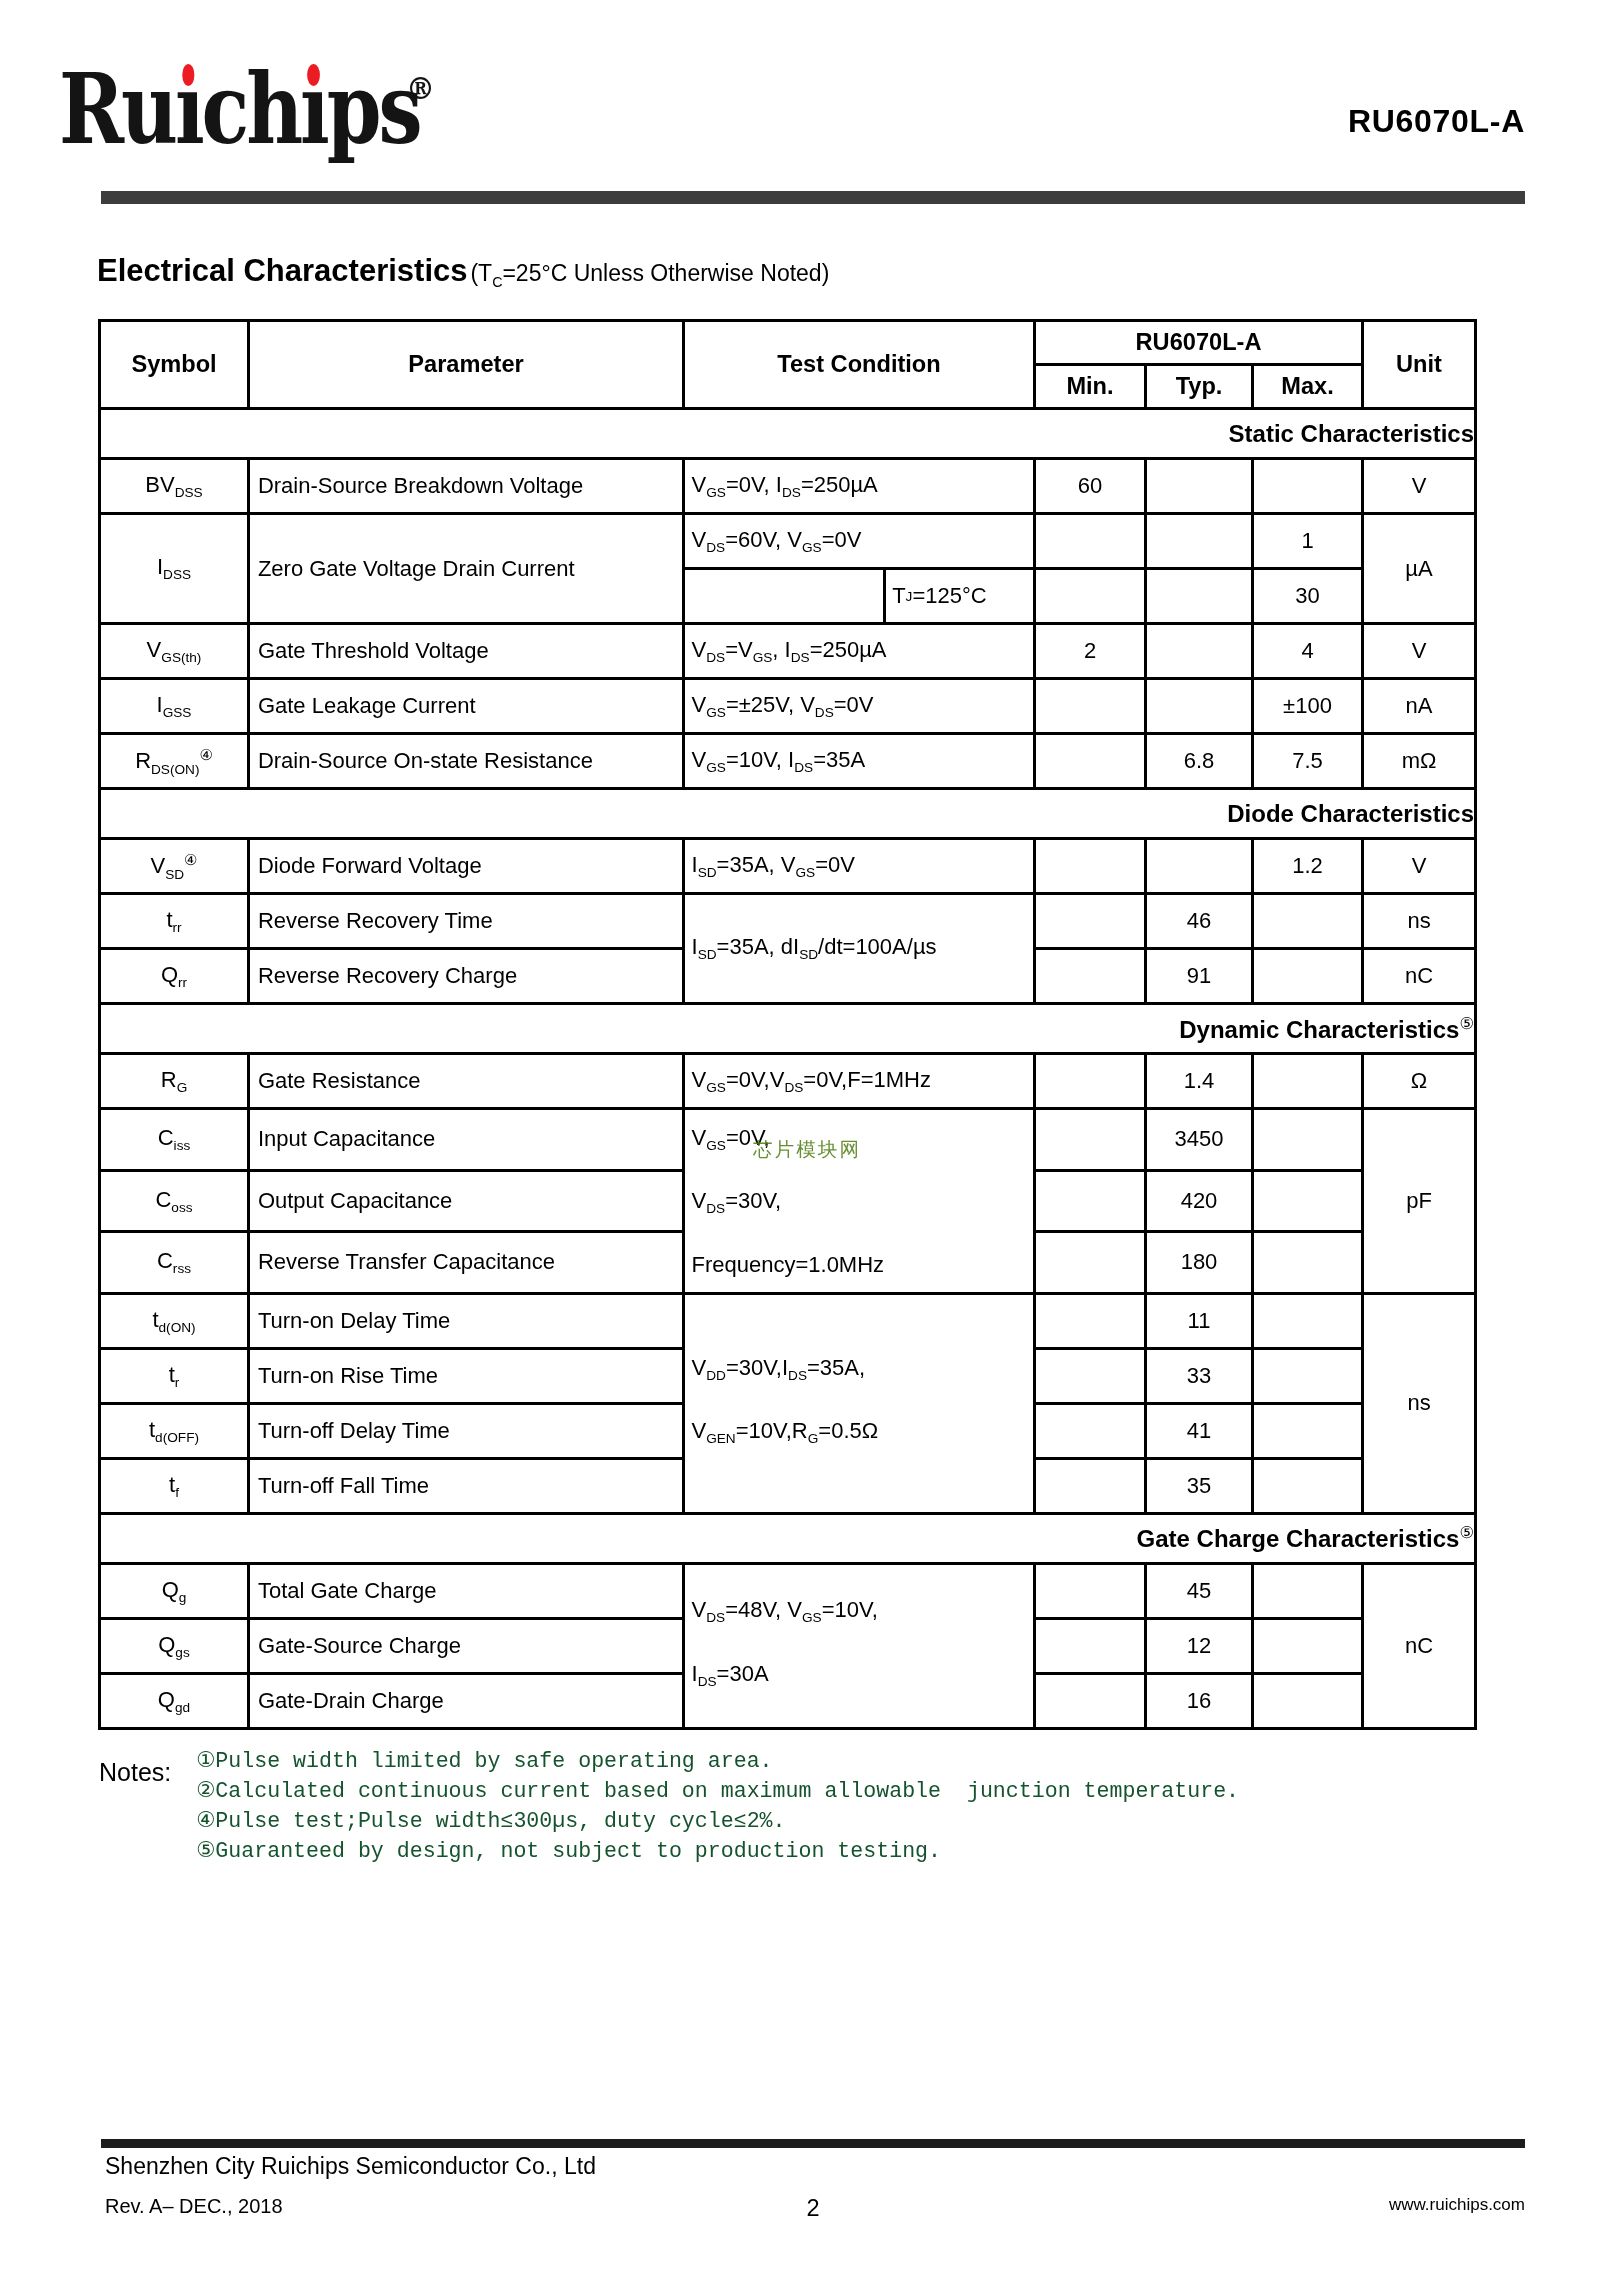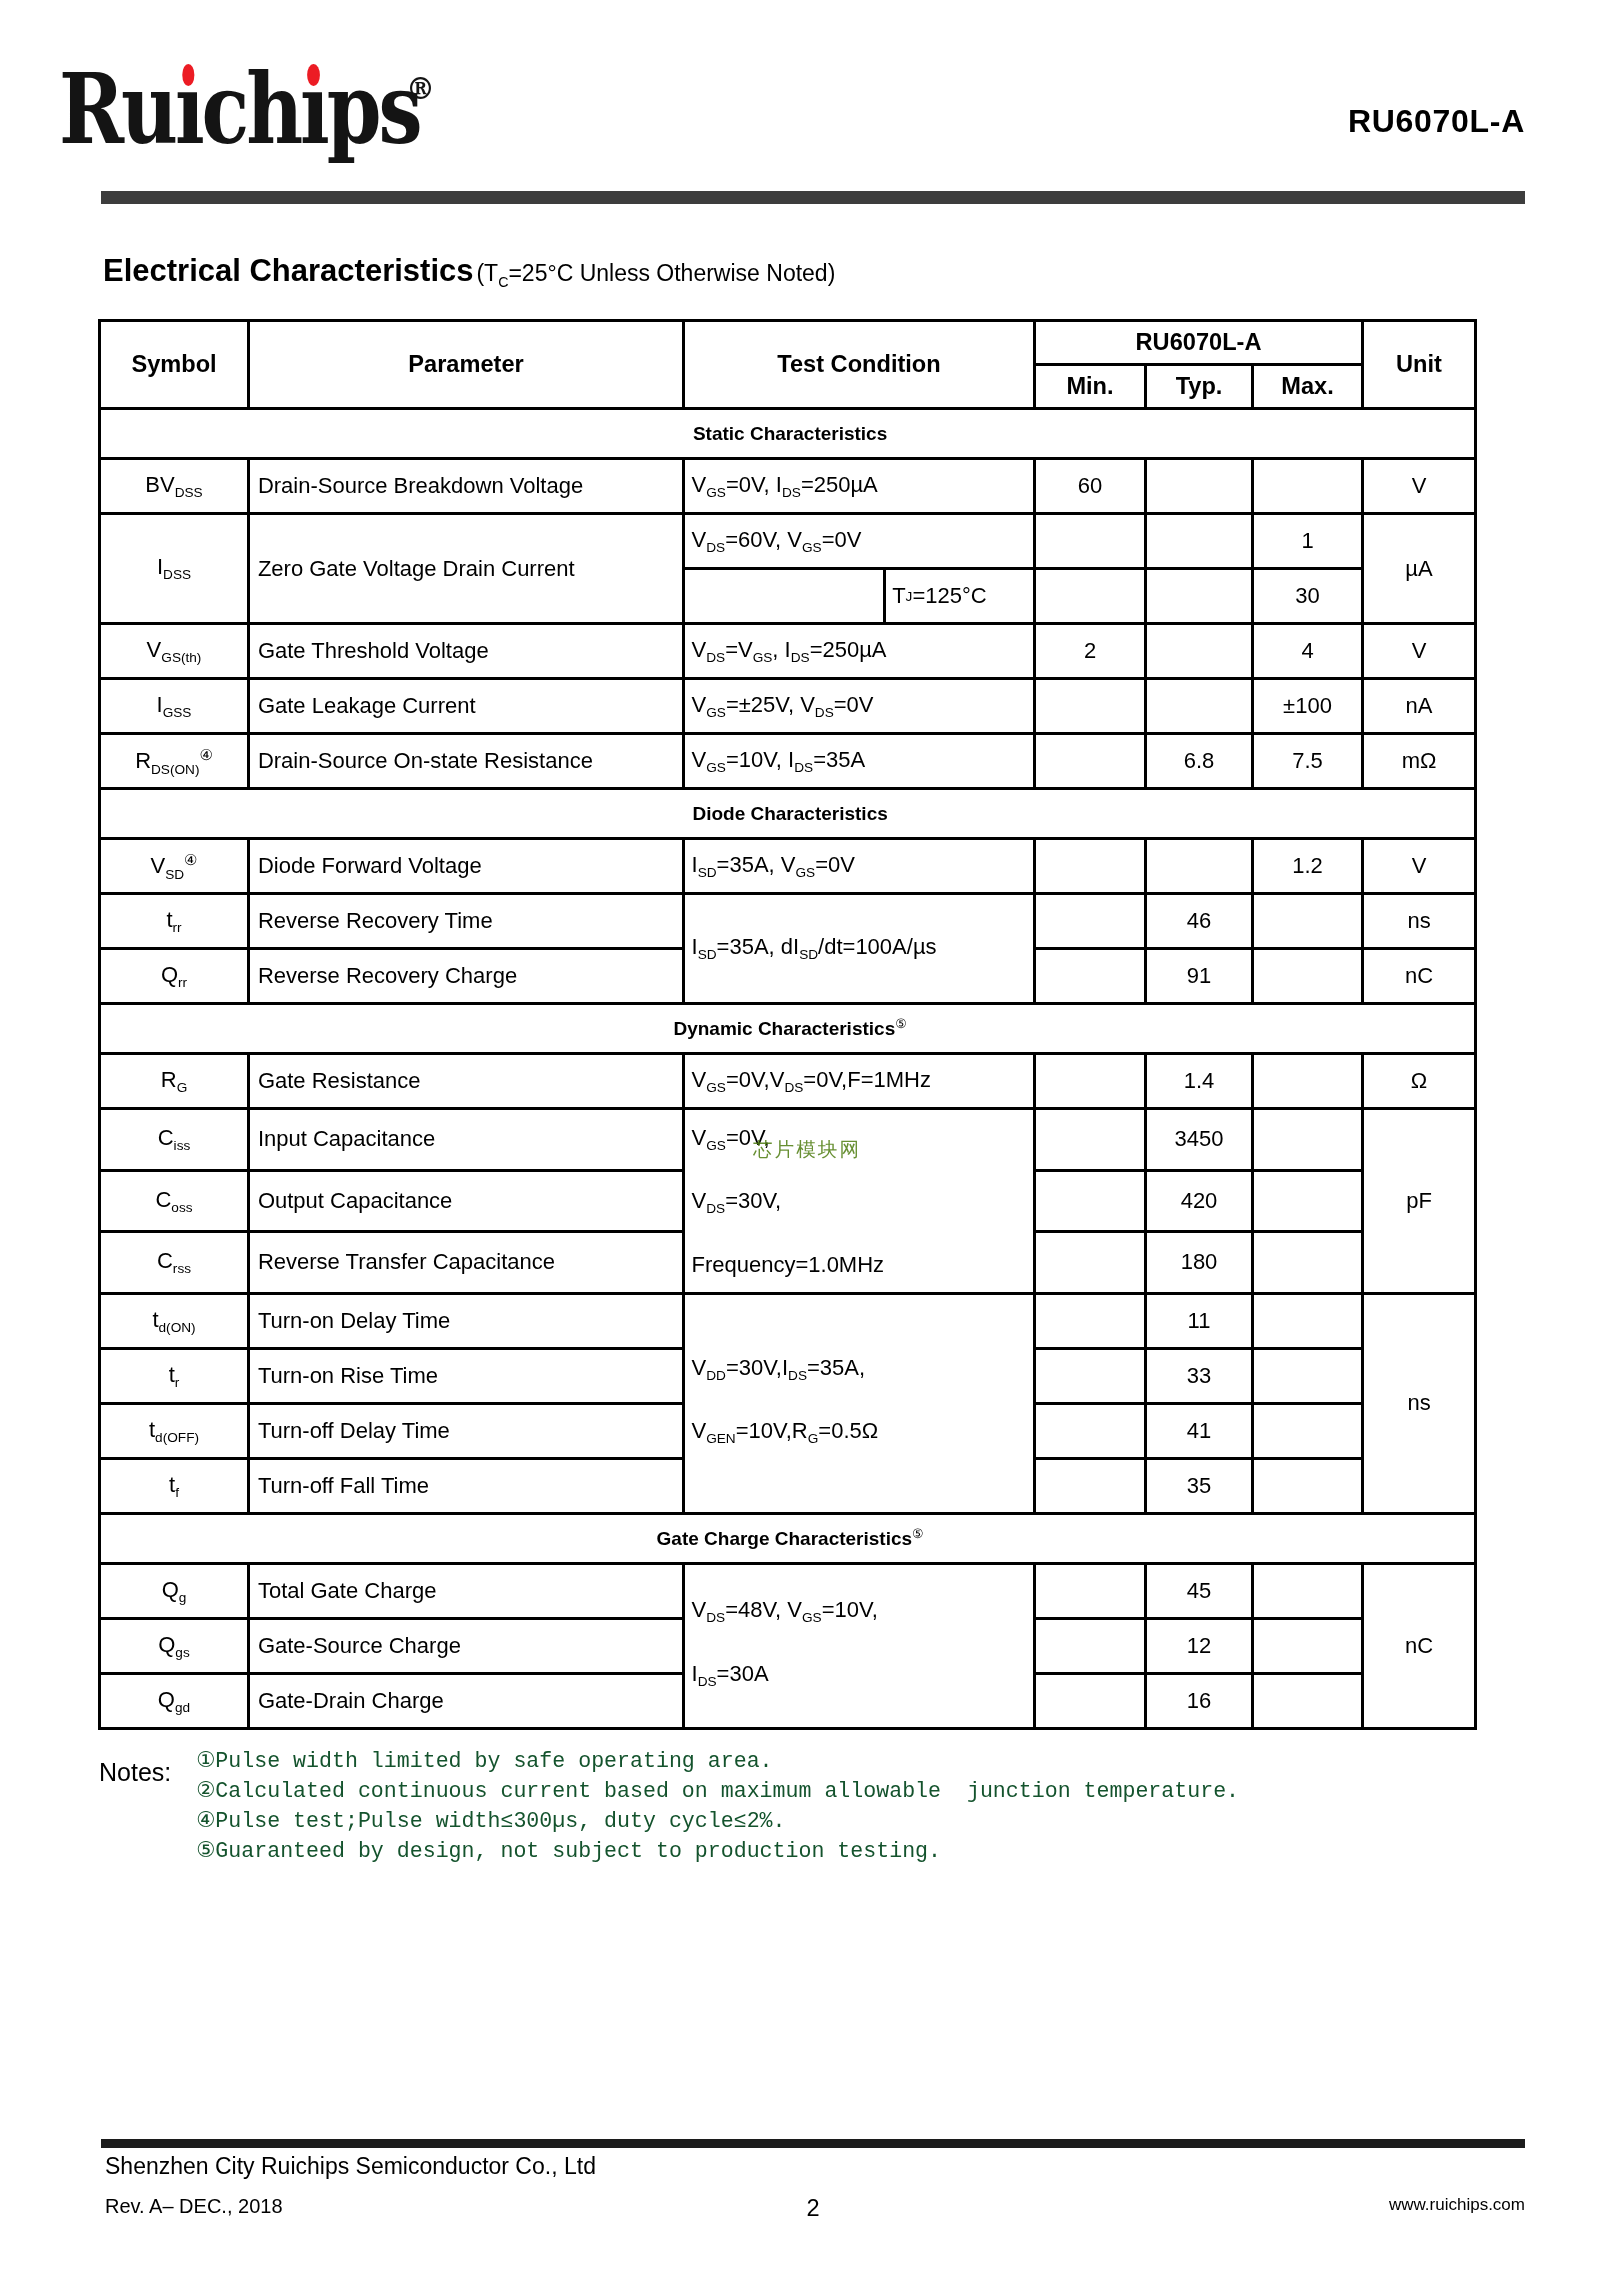--- a/index.html
+++ b/index.html
@@ -32,41 +32,41 @@
     background:#ec1c24; z-index:-1;
   }
 
   .part-number {
     position:absolute; right:99px; top:103px;
     font-size:32px; font-weight:bold; letter-spacing:0.7px;
   }
   .top-rule { position:absolute; left:101px; top:191px; width:1424px; height:13px; background:#3d3d3d; }
 
   
-  .ec-title { position:absolute; left:103px; top:253px; white-space:nowrap; }
+  .ec-title { position:absolute; left:97px; top:253px; white-space:nowrap; }
   .ec-title .main { font-size:31px; font-weight:bold; }
   .ec-title .cond { font-size:23px; font-weight:normal; }
   .ec-title .cond sub { font-size:0.62em; }
 
   
   table.etable {
     position:absolute; left:98px; top:319px;
     border-collapse:collapse; table-layout:fixed; width:1376px;
     background:#fff;
   }
   .etable th, .etable td {
     border:3.3px solid #000; font-size:22px; color:#000;
     text-align:center; vertical-align:middle; overflow:hidden;
   }
   .etable tr       { height:55px; }
   .etable tr.hrow  { height:44px; }
   .etable tr.srow  { height:50px; }
   .etable th { font-size:23.6px; font-weight:bold; }
   .etable td.sec {
-    font-weight:bold; text-align:center; padding-left:5.2px; font-size:19px;
+    font-weight:bold; text-align:right; padding-left:5.2px; font-size:24px;
   }
   .etable td.par  { text-align:left; padding-left:7.9px; }
   .etable td.cond { text-align:left; padding-left:6.5px; }
   .etable td.cond-multi { text-align:left; padding-left:6.5px; line-height:55px; }
   .etable sub { font-size:0.62em; }
   .etable sup { font-size:0.68em; font-weight:normal; }
   .etable td.split { position:relative; padding:0; }
   .split-wrap { position:absolute; inset:0; display:flex;margin-left:41px; }
   .split-left  { width:52%; border-right:3.3px solid #000; }
   .split-right { flex:1; display:flex; align-items:center; padding-left:6.5px; text-align:left; }

